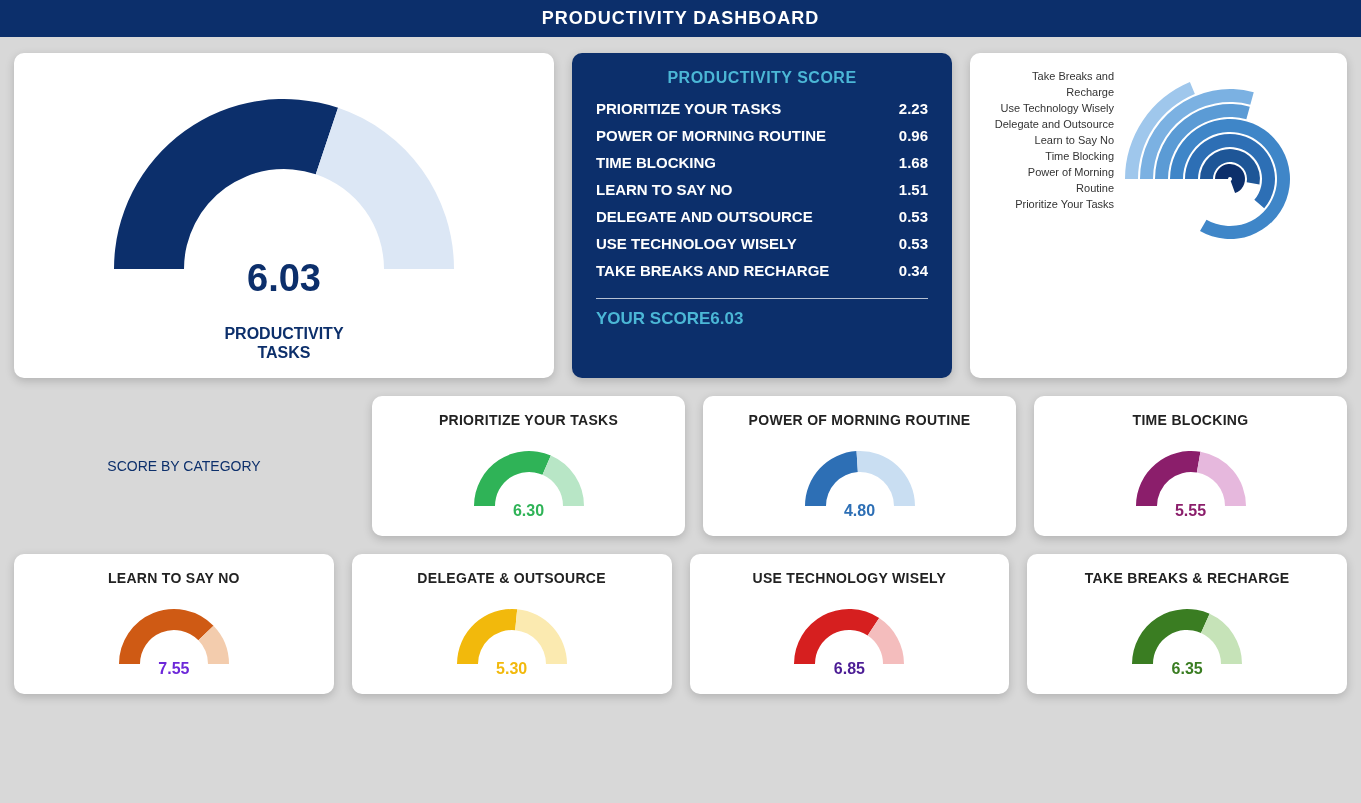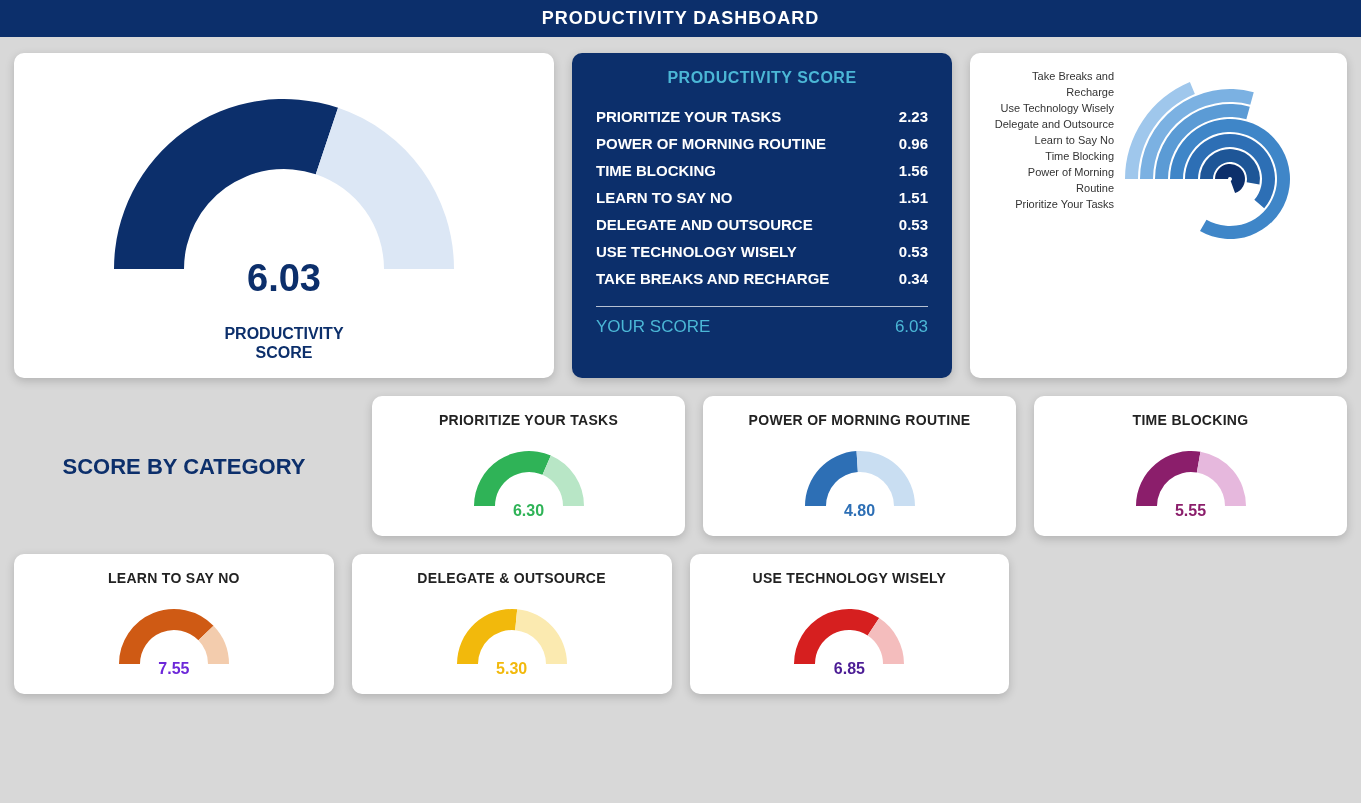--- a/index.html
+++ b/index.html
@@ -11,31 +11,31 @@
   *{box-sizing:border-box;font-family:"DIN Next","Segoe UI",Arial,Helvetica,sans-serif;}
   body{margin:0;background:var(--grey);}
   .header{background:var(--navy);color:#fff;text-align:center;font-weight:700;letter-spacing:1px;padding:8px 0;font-size:18px;}
   .wrap{padding:16px 14px;display:flex;flex-direction:column;gap:18px;}
   .row{display:grid;gap:18px;}
   .row.top{grid-template-columns:540px 380px 1fr;align-items:stretch;}
   .row.mid{grid-template-columns:340px 1fr 1fr 1fr;}
   .row.bot{grid-template-columns:1fr 1fr 1fr 1fr;}
   .card{background:#fff;border-radius:10px;box-shadow:0 3px 10px rgba(0,0,0,.18);padding:16px 18px;}
   .card.navy{background:var(--navy);color:#fff;}
-  .card.navy .title{color:var(--accent);text-align:center;font-weight:700;letter-spacing:.5px;margin-bottom:16px;}
+  .card.navy .title{color:var(--accent);text-align:center;font-weight:700;letter-spacing:.5px;margin-bottom:8px;}
   .card h3{margin:0 0 10px 0;color:var(--navy);text-align:center;font-size:18px;letter-spacing:.5px;}
   .score-big{display:flex;flex-direction:column;align-items:center;justify-content:center;height:100%;}
   .score-big .num{font-size:38px;color:var(--navy);font-weight:700;margin-top:-22px;}
   .score-big .lbl{font-size:16px;color:var(--navy);font-weight:700;text-align:center;line-height:1.2;margin-top:24px;}
   .plist{padding:0 6px;}
   .prow{display:flex;justify-content:space-between;font-size:15px;font-weight:600;padding:5px 0;}
   .prow .v{min-width:48px;text-align:right;}
   .phr{border:none;border-top:1px solid rgba(255,255,255,.7);margin:14px 6px 10px;}
-  .pfoot{display:flex;justify-content:space-between;color:var(--accent);font-weight:400;font-size:17px;padding:0 6px;}
-  .side-title{color:var(--navy);font-weight:700;font-size:22px;line-height:1.25;display:flex;align-items:center;justify-content:center;height:100%;text-align:right;}
+  .pfoot{display:flex;justify-content:flex-start;color:var(--accent);font-weight:700;font-size:17px;padding:0 6px;}
+  .side-title{color:var(--navy);font-weight:400;font-size:14px;line-height:1.25;display:flex;align-items:center;justify-content:center;height:100%;text-align:right;}
   .mini{display:flex;flex-direction:column;align-items:center;gap:6px;}
   .mini .lbl{font-size:14px;font-weight:600;color:#222;letter-spacing:.3px;text-align:center;min-height:20px;}
   .mini .num{font-weight:700;font-size:16px;margin-top:-14px;}
   .radial-wrap{display:flex;gap:6px;align-items:flex-start;justify-content:center;}
   .radial-labels{font-size:11px;color:#333;text-align:right;line-height:1.45;}
   svg{display:block;}
 </style>
 </head>
 <body>
 
@@ -48,38 +48,38 @@
   <div class="row top">
 
     <div class="card score-big">
       <svg id="big-gauge" width="380" height="210">
           <path d="M20,199.99999999999997 A170,170 0 0 1 244.05432775150985,38.82267637371456 L221.79666338324108,105.1898096315968 A100,100 0 0 0 90,200 Z" fill="#0c2f6b"></path>
           <path d="M244.05432775150985,38.82267637371456 A170,170 0 0 1 360,200 L290,200 A100,100 0 0 0 221.79666338324108,105.1898096315968 Z" fill="#dce7f5"></path>
         </svg>
       <div class="num">6.03</div>
       <div class="lbl">
         <span>PRODUCTIVITY</span><br>
-        <span>SCORE</span>
+        <span>TASKS</span>
       </div>
     </div>
 
     <div class="card navy">
       <div class="title">PRODUCTIVITY SCORE</div>
       <div class="plist" id="plist">
           <div class="prow">
             <span>PRIORITIZE YOUR TASKS</span>
             <span class="v">2.23</span>
           </div>
           <div class="prow">
             <span>POWER OF MORNING ROUTINE</span>
             <span class="v">0.96</span>
           </div>
           <div class="prow">
             <span>TIME BLOCKING</span>
-            <span class="v">1.56</span>
+            <span class="v">1.68</span>
           </div>
           <div class="prow">
             <span>LEARN TO SAY NO</span>
             <span class="v">1.51</span>
           </div>
           <div class="prow">
             <span>DELEGATE AND OUTSOURCE</span>
             <span class="v">0.53</span>
           </div>
           <div class="prow">
@@ -169,15 +169,23 @@
       <div class="num" style="color: rgb(242, 185, 12);">5.30</div>
     </div>
     <div class="card mini">
       <div class="lbl">USE TECHNOLOGY WISELY</div>
       <svg class="mini-gauge" width="130" height="72">
           <path d="M10,68 A55,55 0 0 1 95.19625498989724,22.030595124745126 L83.66677581193647,39.582549713478805 A34,34 0 0 0 31,68 Z" fill="#d61f1f"></path>
           <path d="M95.19625498989724,22.030595124745126 A55,55 0 0 1 120,68 L99,68 A34,34 0 0 0 83.66677581193647,39.582549713478805 Z" fill="#f4bdbd"></path>
         </svg>
       <div class="num" style="color: #4c1d95;">6.85</div>
     </div>
+    <div class="card mini">
+      <div class="lbl">TAKE BREAKS &amp; RECHARGE</div>
+      <svg class="mini-gauge" width="130" height="72">
+          <path d="M10,68 A55,55 0 0 1 87.63328972328097,17.87281978505051 L78.9914881925737,37.01228859439486 A34,34 0 0 0 31,68 Z" fill="#3a7d22"></path>
+          <path d="M87.63328972328097,17.87281978505051 A55,55 0 0 1 120,68 L99,68 A34,34 0 0 0 78.9914881925737,37.01228859439486 Z" fill="#c6e3b8"></path>
+        </svg>
+      <div class="num" style="color: rgb(58, 125, 34);">6.35</div>
+    </div>
   </div>
 
 </div>
 
 </body></html>

